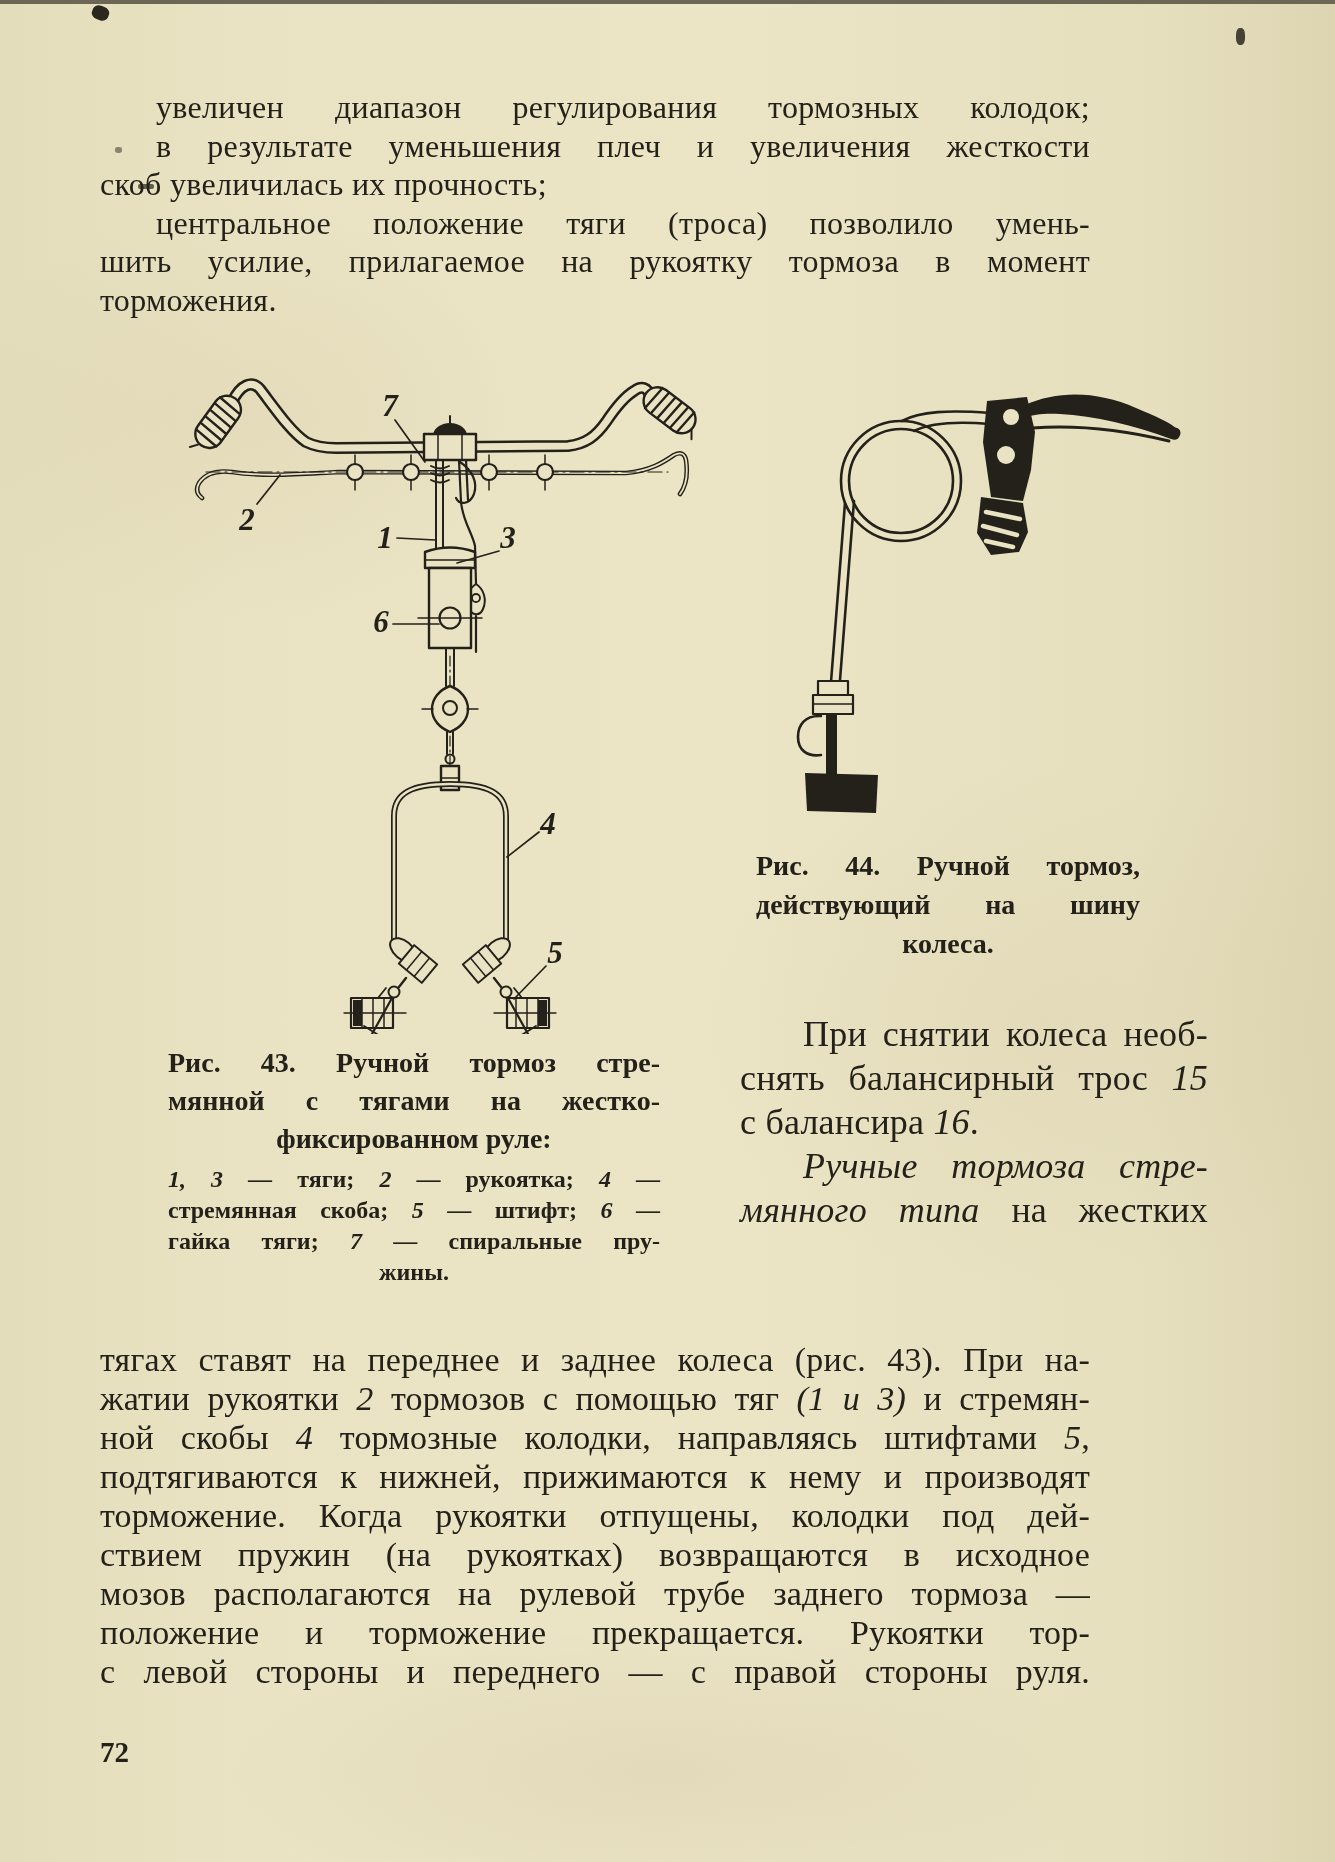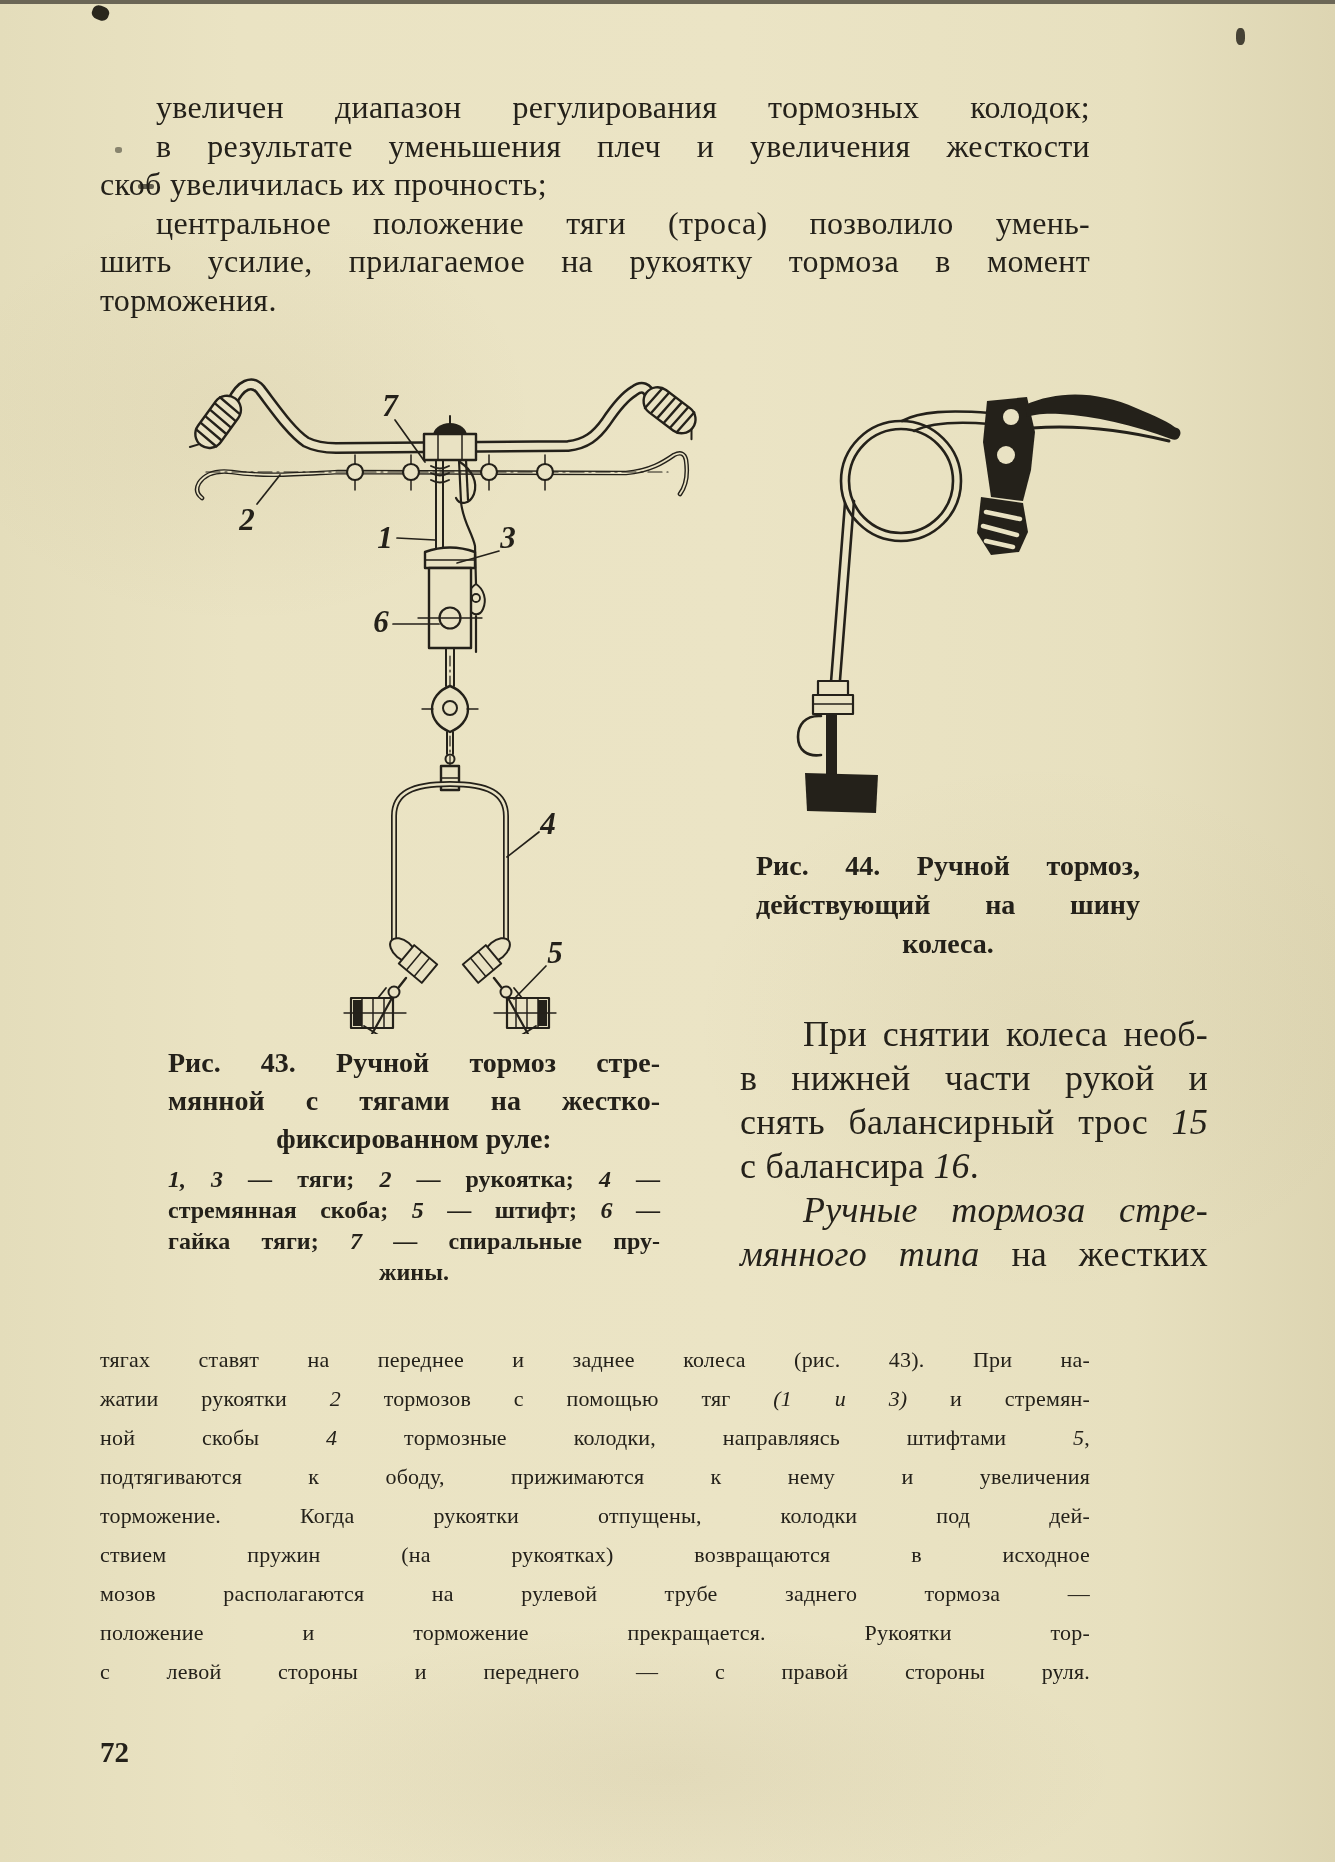--- a/index.html
+++ b/index.html
@@ -17,21 +17,21 @@
     overflow:hidden;
   }
   .textblock{position:absolute;}
   .line{text-align:justify;text-align-last:justify;}
   .line.l{text-align-last:left;}
   .line.c{text-align:right;text-align-last:center;}
   .line.ind{text-indent:1.75em;}
   .it{font-style:italic;}
   #intro{left:100px;top:84px;width:990px;font-size:32px;line-height:38.6px;letter-spacing:0.3px;}
   #right-col{left:740px;top:1008px;width:468px;font-size:36px;line-height:44px;letter-spacing:0.2px;}
-  #main-par{left:100px;top:1336px;width:990px;font-size:22px;line-height:39px;letter-spacing:0.2px;}
+  #main-par{left:100px;top:1336px;width:990px;font-size:34px;line-height:39px;letter-spacing:0.2px;}
   #cap44{left:756px;top:842px;width:384px;font-size:28px;line-height:39px;font-weight:bold;}
   #cap43{left:168px;top:1040px;width:492px;font-size:28px;line-height:38px;font-weight:bold;}
   #leg43{left:168px;top:1160px;width:492px;font-size:24px;line-height:31px;font-weight:bold;}
   #pageno{left:100px;top:1732px;font-size:29px;font-weight:bold;}
   .fig{position:absolute;}
   #fig43{left:148px;top:330px;}
   #fig44{left:790px;top:380px;}
   .fig text{font-family:"Liberation Serif",serif;font-style:italic;font-weight:bold;font-size:31px;fill:#24211a;stroke:none;}
   .speck{position:absolute;background:#2a271d;border-radius:40%;}
 </style>
@@ -265,32 +265,31 @@
     </div>
   <div id="leg43" class="textblock">
       <div class="line"><span class="it">1, 3</span><span> — тяги; </span><span class="it">2</span><span> — рукоятка; </span><span class="it">4</span><span> —</span></div>
       <div class="line"><span>стремянная скоба; </span><span class="it">5</span><span> — штифт; </span><span class="it">6</span><span> —</span></div>
       <div class="line"><span>гайка тяги; </span><span class="it">7</span><span> — спиральные пру-</span></div>
       <div class="line c"><span>жины.</span></div>
     </div>
 
   <div id="right-col" class="textblock">
       <div class="line ind"><span>При снятии колеса необ-</span></div>
-      <div class="line"><span>в нижней части рукой и</span></div>
       <div class="line"><span>снять балансирный трос </span><span class="it">15</span></div>
       <div class="line l"><span>с балансира </span><span class="it">16</span><span>.</span></div>
       <div class="line ind"><span class="it">Ручные тормоза стре-</span></div>
       <div class="line"><span class="it">мянного типа</span><span> на жестких</span></div>
     </div>
 
   <div id="main-par" class="textblock">
       <div class="line"><span>тягах ставят на переднее и заднее колеса (рис. 43). При на-</span></div>
       <div class="line"><span>жатии рукоятки </span><span class="it">2</span><span> тормозов с помощью тяг </span><span class="it">(1 и 3)</span><span> и стремян-</span></div>
       <div class="line"><span>ной скобы </span><span class="it">4</span><span> тормозные колодки, направляясь штифтами </span><span class="it">5</span><span>,</span></div>
-      <div class="line"><span>подтягиваются к ободу, прижимаются к нему и увеличения</span></div>
+      <div class="line"><span>подтягиваются к нижней, прижимаются к нему и производят</span></div>
       <div class="line"><span>торможение. Когда рукоятки отпущены, колодки под дей-</span></div>
       <div class="line"><span>ствием пружин (на рукоятках) возвращаются в исходное</span></div>
       <div class="line"><span>мозов располагаются на рулевой трубе заднего тормоза —</span></div>
       <div class="line"><span>положение и торможение прекращается. Рукоятки тор-</span></div>
       <div class="line"><span>с левой стороны и переднего — с правой стороны руля.</span></div>
     </div>
 
   <div id="pageno" class="textblock">72</div>
 
 </div>

